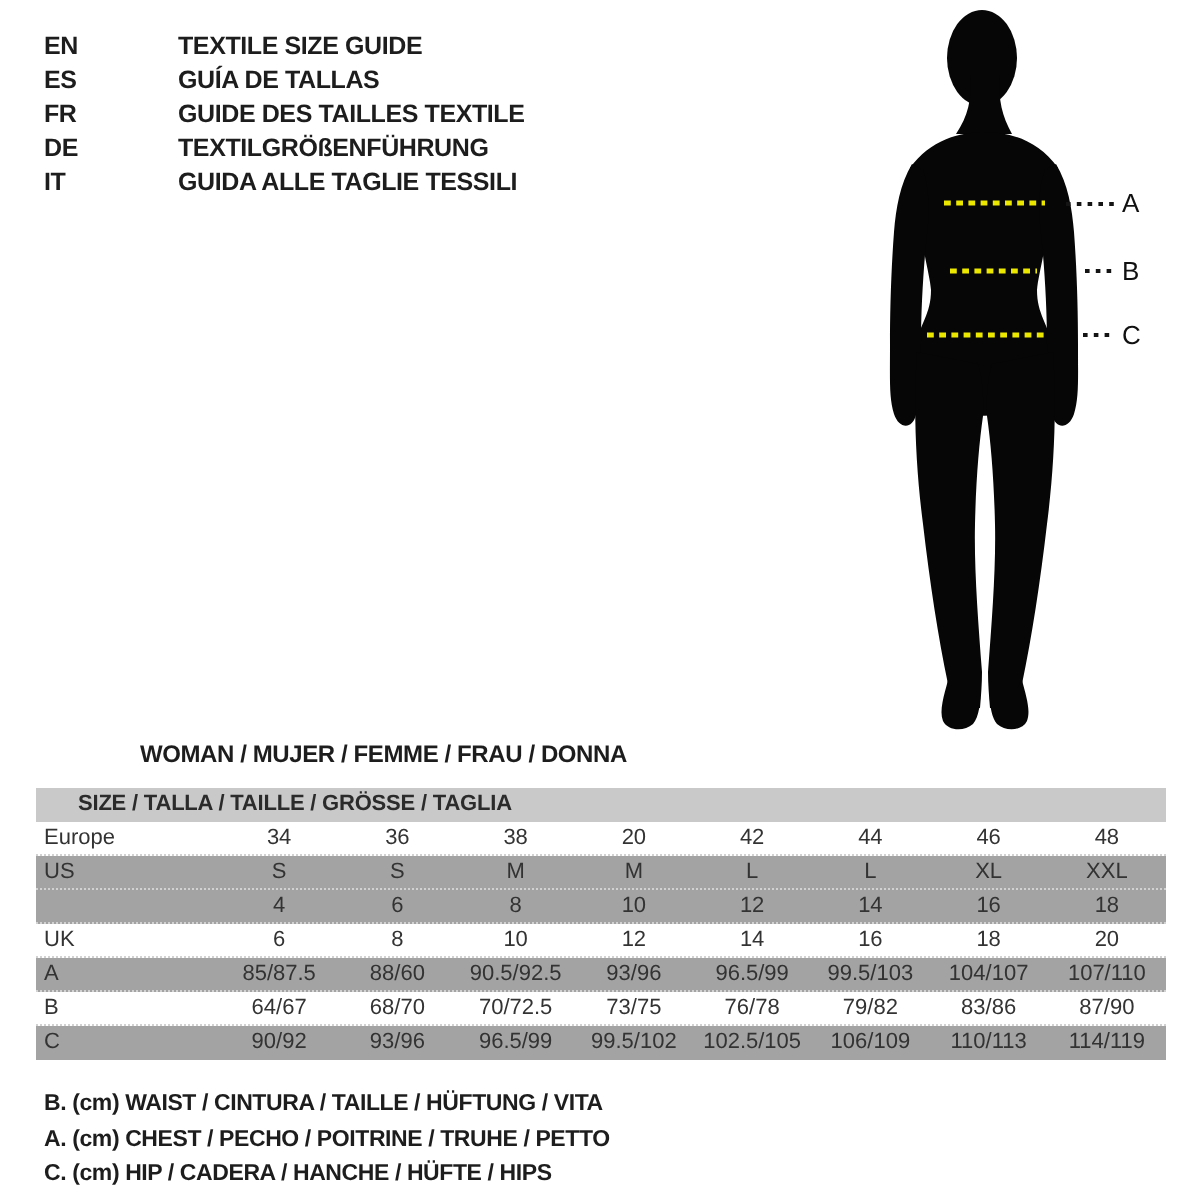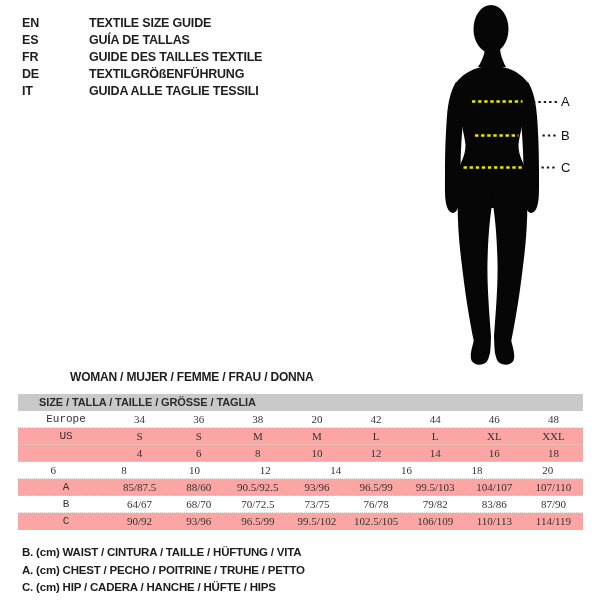--- a/index.html
+++ b/index.html
@@ -18,23 +18,23 @@
   .measure-label.a{top:94px;}
   .measure-label.b{top:128px;}
   .measure-label.c{top:160px;}
   
   .section-title{position:absolute;left:22px;top:370px;font-size:12px;font-weight:bold;letter-spacing:-0.2px;margin-left:48px;}
   
   .size-table{position:absolute;left:18px;top:394px;width:565px;font-size:11px;color:#333;}
   .t-header{height:17px;line-height:17px;background:#c9c9c9;padding-left:21px;font-weight:600;color:#2b2b2b;letter-spacing:-0.1px;}
   .t-row{display:flex;height:17px;line-height:17px;border-bottom:1px dotted #d2d2d2;box-sizing:border-box;}
   .t-row:last-child{border-bottom:none;}
-  .t-row.shade{background:#fca5a5;}
-  .t-label{flex:0 0 88px;padding-left:4px;text-align:center;font-family:Liberation Mono, monospace;}
-  .t-cell{flex:1;text-align:center;font-family:Liberation Serif, serif;}
+  .t-row.shade{background:#a3a3a3;}
+  .t-label{flex:0 0 88px;padding-left:4px;text-align:left;}
+  .t-cell{flex:1;text-align:center;}
   
   .legend{position:absolute;left:22px;top:544px;}
   .legend-line{height:17.5px;line-height:17.5px;font-size:11.5px;font-weight:bold;letter-spacing:-0.2px;}
 </style>
 </head>
 <body>
 
 <div class="canvas">
 
   <div class="lang-block" id="langList">
@@ -146,20 +146,21 @@
           <div class="t-cell">4</div>
           <div class="t-cell">6</div>
           <div class="t-cell">8</div>
           <div class="t-cell">10</div>
           <div class="t-cell">12</div>
           <div class="t-cell">14</div>
           <div class="t-cell">16</div>
           <div class="t-cell">18</div>
         </div>
         <div class="t-row">
+          <div class="t-label">UK</div>
           <div class="t-cell">6</div>
           <div class="t-cell">8</div>
           <div class="t-cell">10</div>
           <div class="t-cell">12</div>
           <div class="t-cell">14</div>
           <div class="t-cell">16</div>
           <div class="t-cell">18</div>
           <div class="t-cell">20</div>
         </div>
         <div class="t-row shade">

